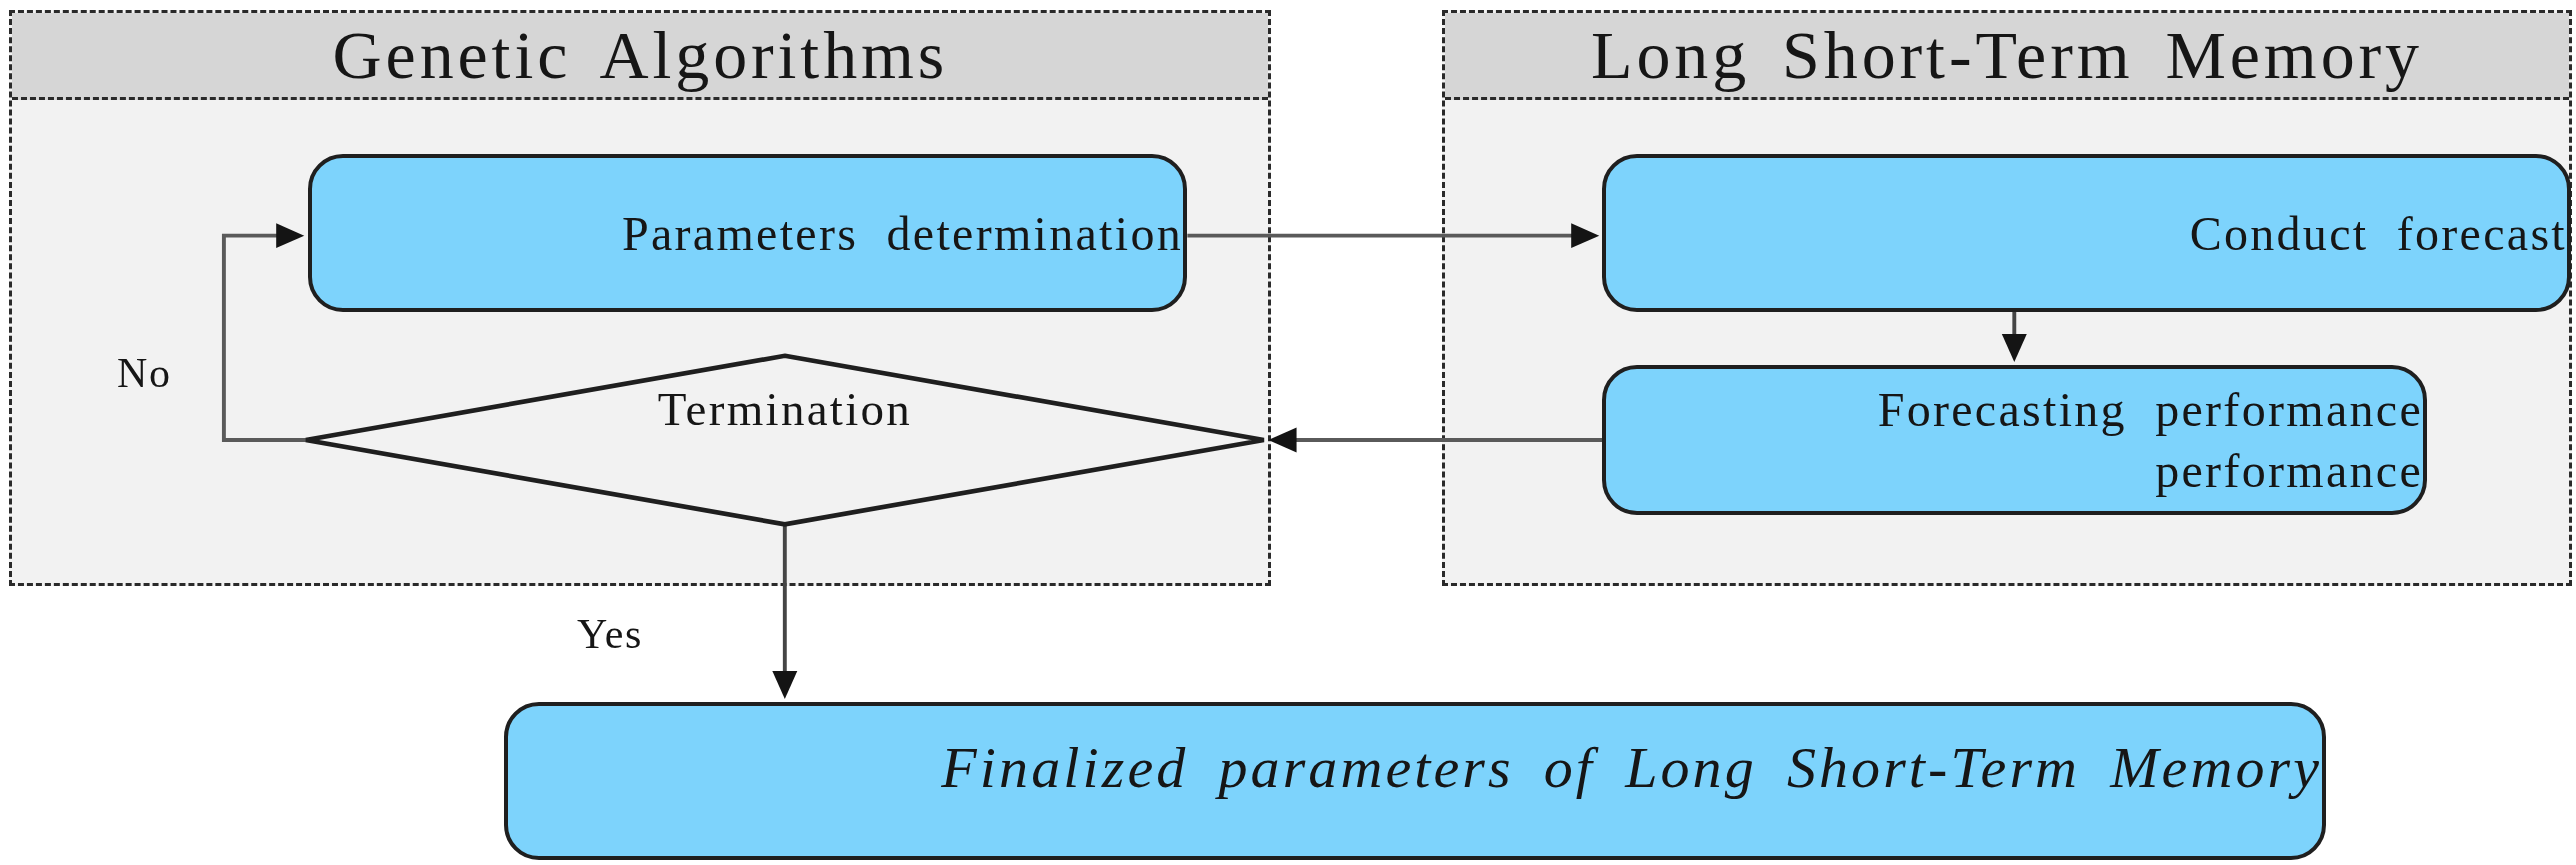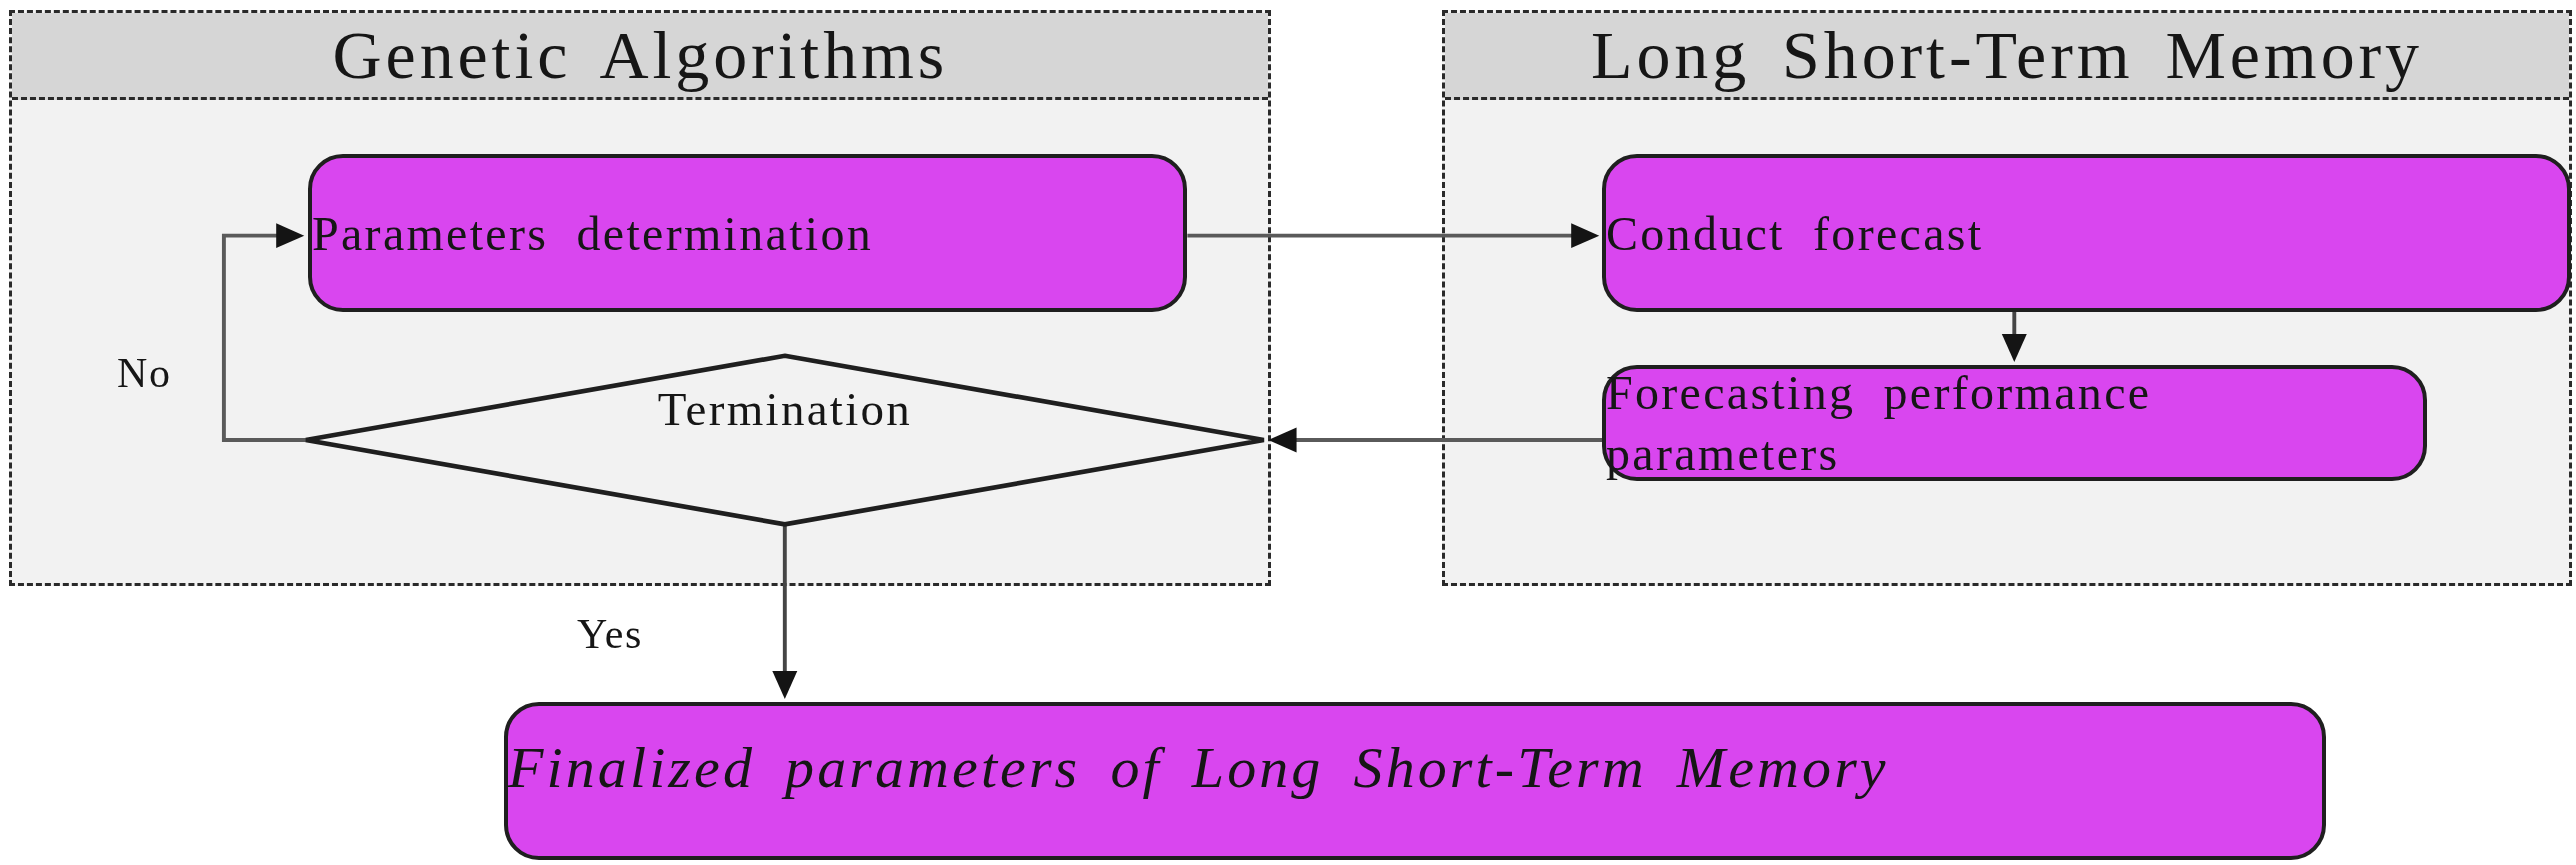--- a/index.html
+++ b/index.html
@@ -14,22 +14,22 @@
   .panel-header{
     position:absolute;top:0;left:0;right:0;height:87px;background:#d6d6d6;
     border-bottom:3.9px dashed #2a2a2a;box-sizing:border-box;
     display:flex;align-items:center;justify-content:center;
   }
   .panel-title{
     font-size:68px;letter-spacing:3.9px;word-spacing:11px;white-space:nowrap;
   }
   
   .node{
-    position:absolute;background:#d946ef;border:4.7px solid #1f1f1f;border-radius:35px;
-    box-sizing:border-box;display:flex;flex-direction:column;align-items:flex-start;justify-content:center;
+    position:absolute;background:#7dd3fc;border:4.7px solid #1f1f1f;border-radius:35px;
+    box-sizing:border-box;display:flex;flex-direction:column;align-items:flex-end;justify-content:center;
     text-align:center;z-index:3;
   }
   .node-label{font-size:48px;letter-spacing:2.3px;word-spacing:14px;line-height:61px;white-space:nowrap;}
   .final-node .node-label{font-size:58px;letter-spacing:3.1px;word-spacing:12.5px;font-style:italic;}
   .final-node{padding-bottom:28px;}
   
   .diamond-text{
     position:absolute;z-index:3;text-align:center;font-size:47px;line-height:56px;
     letter-spacing:2.3px;word-spacing:9.4px;
   }
@@ -80,23 +80,23 @@
   </div>
 
   <div class="diamond-text" style="left:551px;top:381px;width:468px;">
     <div>Termination</div>
   </div>
 
   <div class="node" style="left:1602px;top:154px;width:969px;height:158px;">
     <span class="node-label">Conduct forecast</span>
   </div>
 
-  <div class="node" style="left:1602px;top:365px;width:825px;height:116px;">
+  <div class="node" style="left:1602px;top:365px;width:825px;height:150px;">
     <span class="node-label">Forecasting performance</span>
-    <span class="node-label">parameters</span>
+    <span class="node-label">performance</span>
   </div>
 
   <div class="edge-label" style="left:117px;top:349px;">No</div>
   <div class="edge-label" style="left:577px;top:610px;">Yes</div>
 
   <div class="node final-node" style="left:504px;top:702px;width:1822px;height:158px;">
     <span class="node-label">Finalized parameters of Long Short-Term Memory</span>
   </div>
 
 </div>

